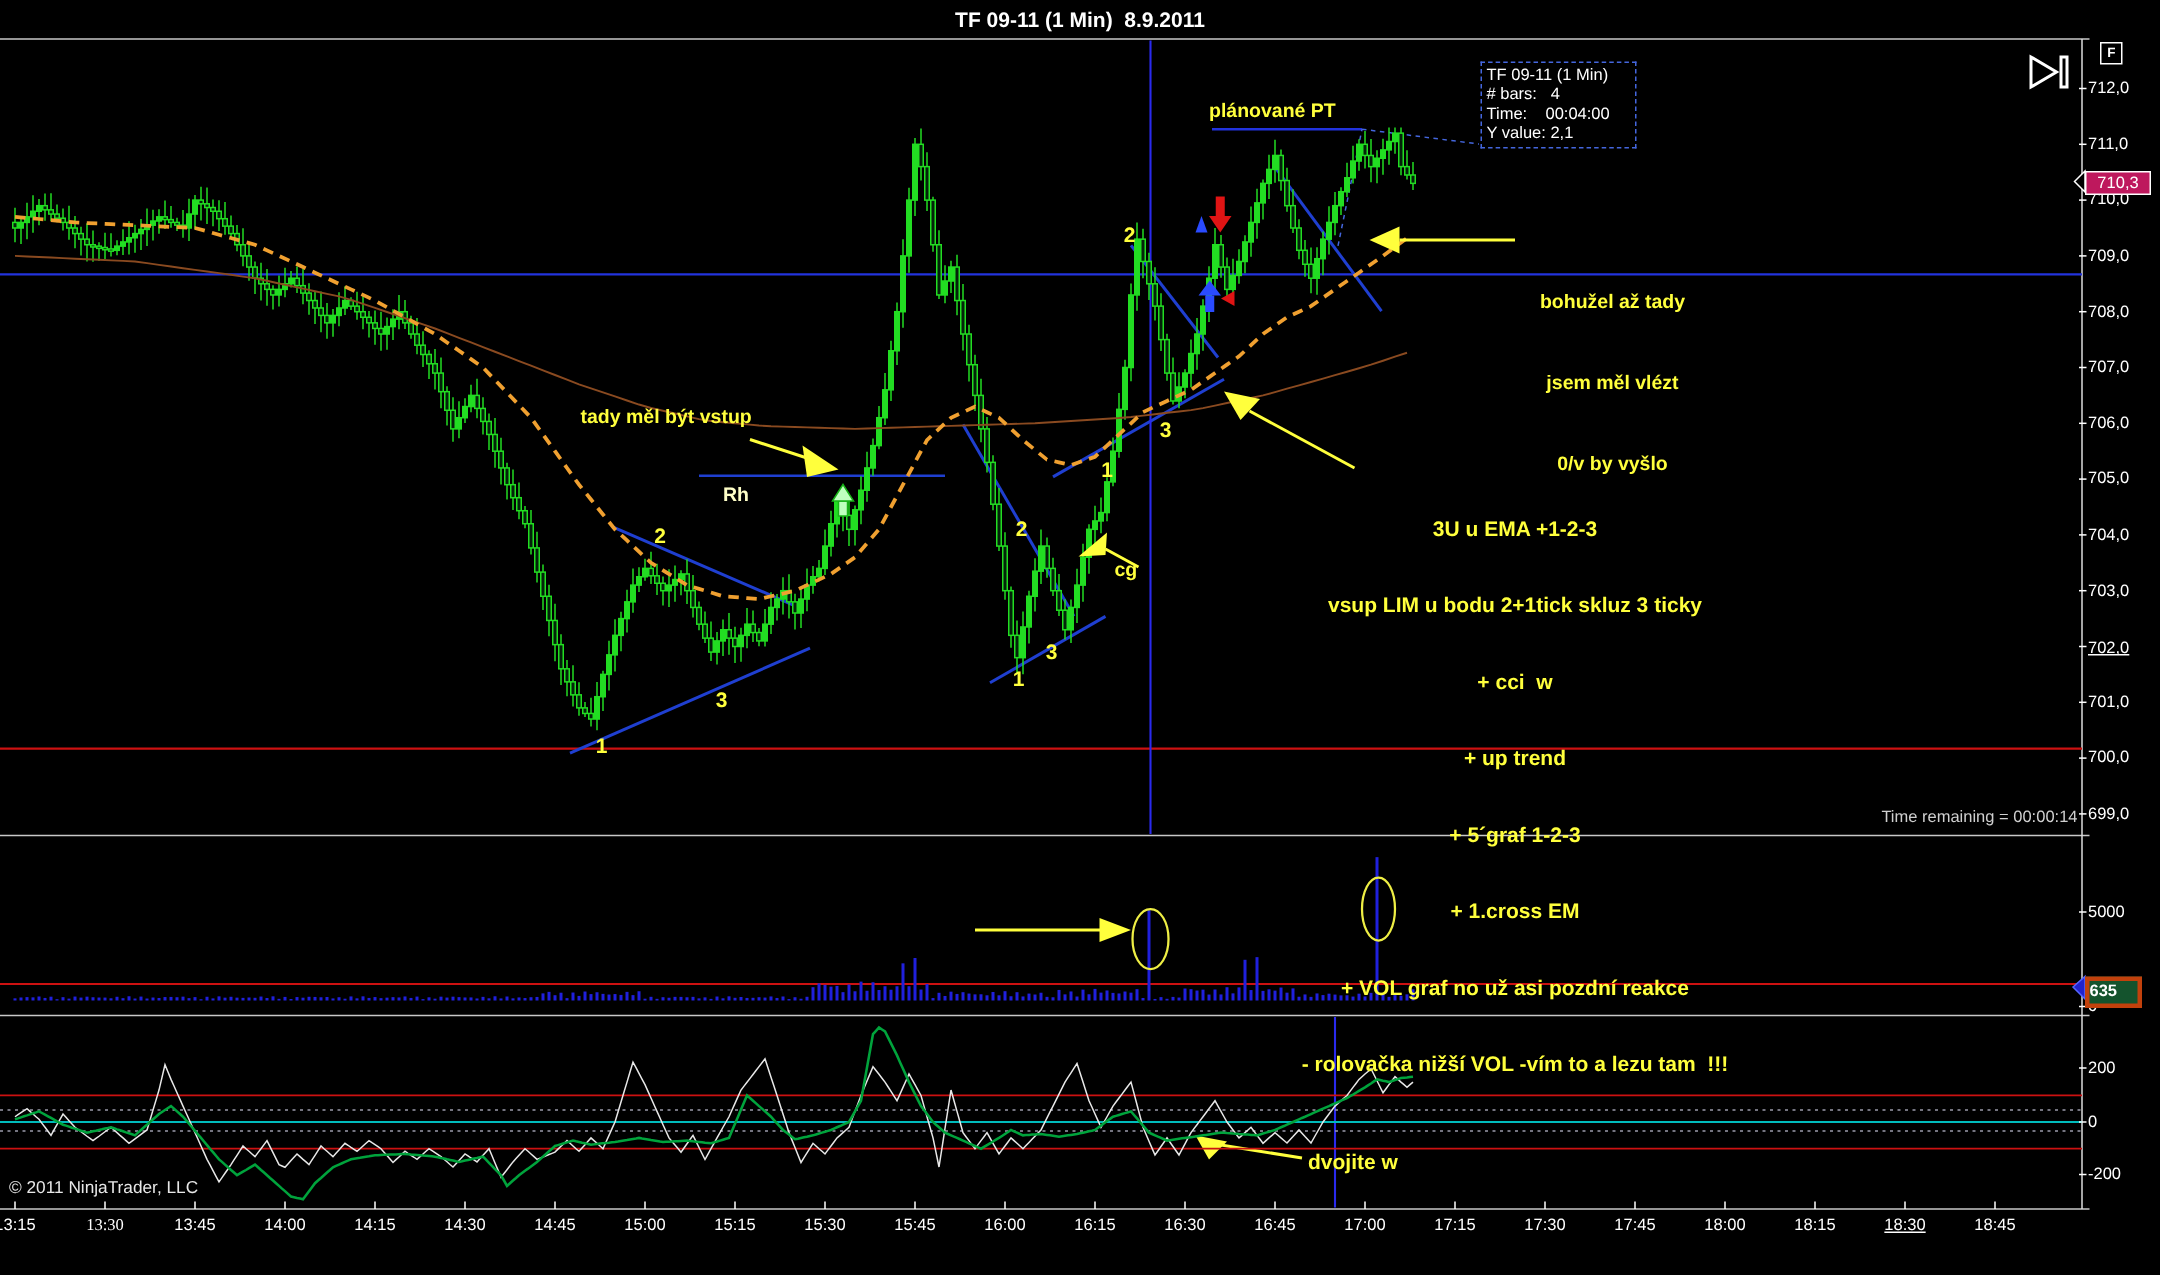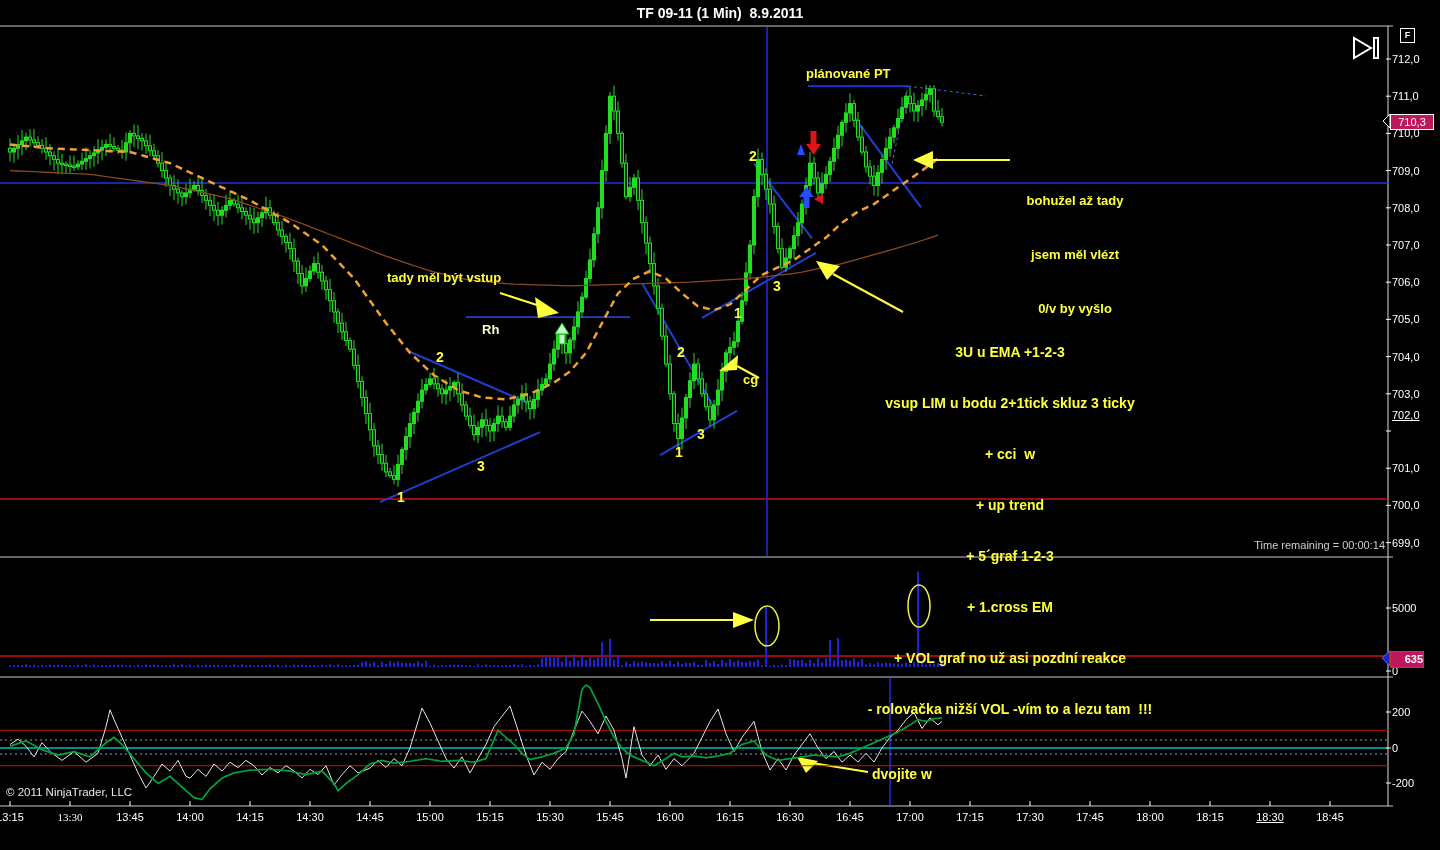--- a/index.html
+++ b/index.html
@@ -13,22 +13,22 @@
   .seqmark{position:absolute;z-index:3;color:#ffff3c;font-weight:bold;font-size:14px;transform:translate(-50%,-50%);}
   .axis-label{position:absolute;z-index:3;color:#fff;font-size:11px;}
   .time-label{position:absolute;z-index:3;color:#fff;font-size:11px;transform:translateX(-50%);top:811px;}
   .databox{position:absolute;z-index:4;left:987px;top:41px;width:96px;border:1px dashed #4466dd;
     color:#fff;font-size:11px;padding:2px 3px;line-height:13px;background:#000;}
   .dbrow{white-space:pre;}
   .big-block{top:310px;left:1010px;line-height:17px;font-size:14px;}
   .gray{color:#cfcfcf;font-size:11px;font-weight:normal;}
   .badge-price{position:absolute;z-index:4;left:1390px;top:114px;width:42px;height:14px;border:1px solid #fff;
     color:#fff;font-size:11px;text-align:center;line-height:14px;background:#be185d;}
-  .badge-vol{position:absolute;z-index:4;left:1390px;top:651px;width:32px;height:15px;background:#be185d;
-    border:1px solid #c2410c;color:#fff;font-size:11px;font-weight:bold;text-align:right;line-height:15px;}
+  .badge-vol{position:absolute;z-index:4;left:1390px;top:651px;width:32px;height:15px;background:#14532d;
+    border:3px solid #c2410c;color:#fff;font-size:11px;font-weight:bold;text-align:left;line-height:15px;}
   .fbox{position:absolute;z-index:4;left:1400px;top:28px;width:13px;height:13px;border:1px solid #fff;
     color:#fff;font-size:9px;font-weight:bold;text-align:center;line-height:13px;}
 </style>
 </head>
 <body>
 
 <div id="stage">
   <svg id="chart-svg" width="1440" height="850">
       <line x1="0" y1="26" x2="1393" y2="26" stroke="#c8c8c8" stroke-width="1"></line>
       <line x1="0" y1="557" x2="1393" y2="557" stroke="#c8c8c8" stroke-width="1"></line>
@@ -827,20 +827,26 @@
       <line x1="1270" y1="801" x2="1270" y2="806" stroke="#fff"></line>
       <line x1="1330" y1="801" x2="1330" y2="806" stroke="#fff"></line>
       <polygon points="1354,38 1354,58 1371,48" fill="none" stroke="#fff" stroke-width="2"></polygon>
       <rect x="1374" y="38" width="4" height="20" fill="none" stroke="#fff" stroke-width="2"></rect>
       <polygon points="1383,121 1390,114 1390,128" fill="#000" stroke="#fff" stroke-width="1"></polygon>
       <polygon points="1382,658 1390,651 1390,666" fill="#2222cc" stroke="#5566ff" stroke-width="1"></polygon>
     </svg>
 
   <div class="txt title">TF 09-11 (1 Min)  8.9.2011</div>
 
+  <div class="databox">
+    <div class="dbrow">TF 09-11 (1 Min)</div>
+    <div class="dbrow"># bars:   4</div>
+    <div class="dbrow">Time:    00:04:00</div>
+    <div class="dbrow">Y value: 2,1</div>
+  </div>
 
   <div class="txt yellow" style="left:806px;top:66px;">plánované PT</div>
 
   <div class="txt yellow center" style="left:1075px;top:156px;line-height:18px;">
     <div>bohužel až tady</div>
     <div>jsem měl vlézt</div>
     <div>0/v by vyšlo</div>
   </div>
 
   <div class="txt yellow" style="left:387px;top:270px;">tady měl být vstup</div>
@@ -882,21 +888,21 @@
       <div class="axis-label" style="left: 1392px; top: 53px;">712,0</div>
       <div class="axis-label" style="left: 1392px; top: 90.2px; text-align: center;">711,0</div>
       <div class="axis-label" style="left: 1392px; top: 127.4px;">710,0</div>
       <div class="axis-label" style="left: 1392px; top: 164.6px;">709,0</div>
       <div class="axis-label" style="left: 1392px; top: 201.8px;">708,0</div>
       <div class="axis-label" style="left: 1392px; top: 239px;">707,0</div>
       <div class="axis-label" style="left: 1392px; top: 276.2px;">706,0</div>
       <div class="axis-label" style="left: 1392px; top: 313.4px;">705,0</div>
       <div class="axis-label" style="left: 1392px; top: 350.6px;">704,0</div>
       <div class="axis-label" style="left: 1392px; top: 387.8px;">703,0</div>
-      <div class="axis-label" style="left: 1392px; top: 409px; text-decoration: underline;">702,0</div>
+      <div class="axis-label" style="left: 1392px; top: 426px; text-decoration: underline;">702,0</div>
       <div class="axis-label" style="left: 1392px; top: 462.2px;">701,0</div>
       <div class="axis-label" style="left: 1392px; top: 499.4px;">700,0</div>
       <div class="axis-label" style="left: 1392px; top: 536.6px;">699,0</div>
       <div class="axis-label" style="left: 1392px; top: 602px;">5000</div>
       <div class="axis-label" style="left: 1392px; top: 665px;">0</div>
       <div class="axis-label" style="left: 1392px; top: 706px;">200</div>
       <div class="axis-label" style="left: 1392px; top: 742px;">0</div>
       <div class="axis-label" style="left: 1392px; top: 777px;">-200</div>
       <div class="time-label" style="left: 10px; top: 811px;">13:15</div>
       <div class="time-label" style="left: 70px; top: 811px; font-family: Liberation Serif, serif;">13:30</div>

